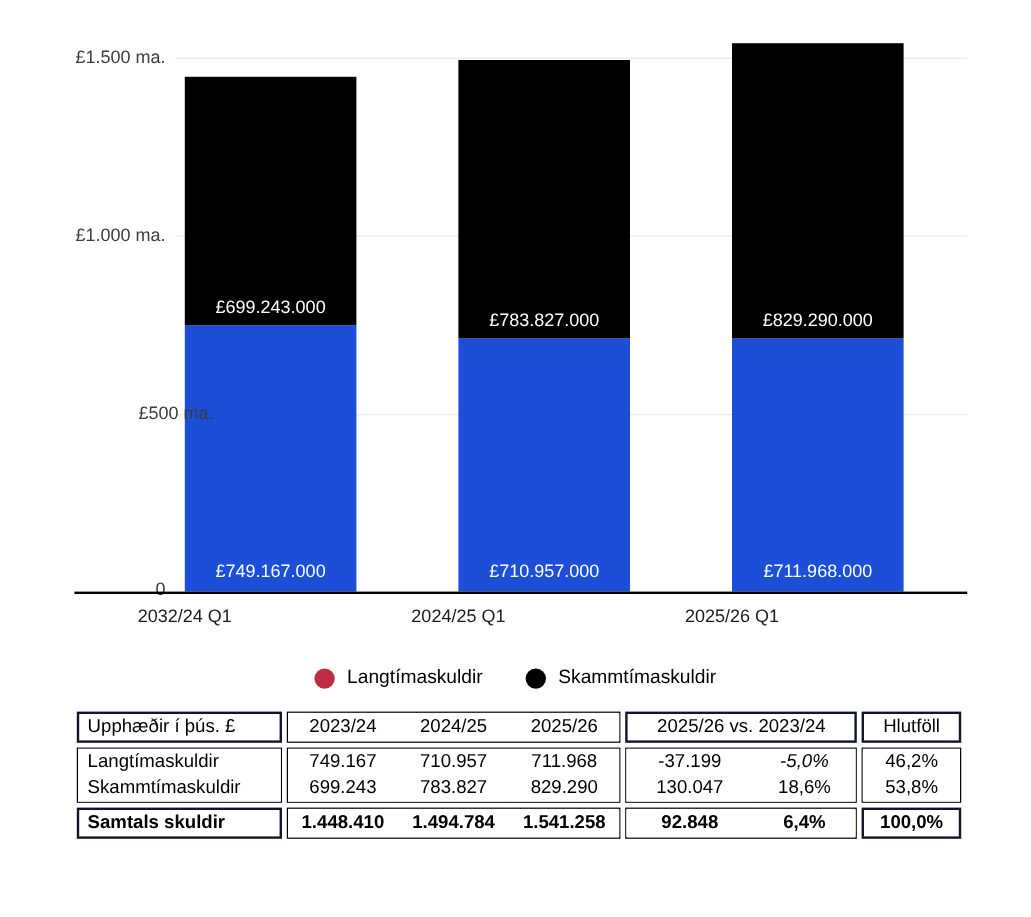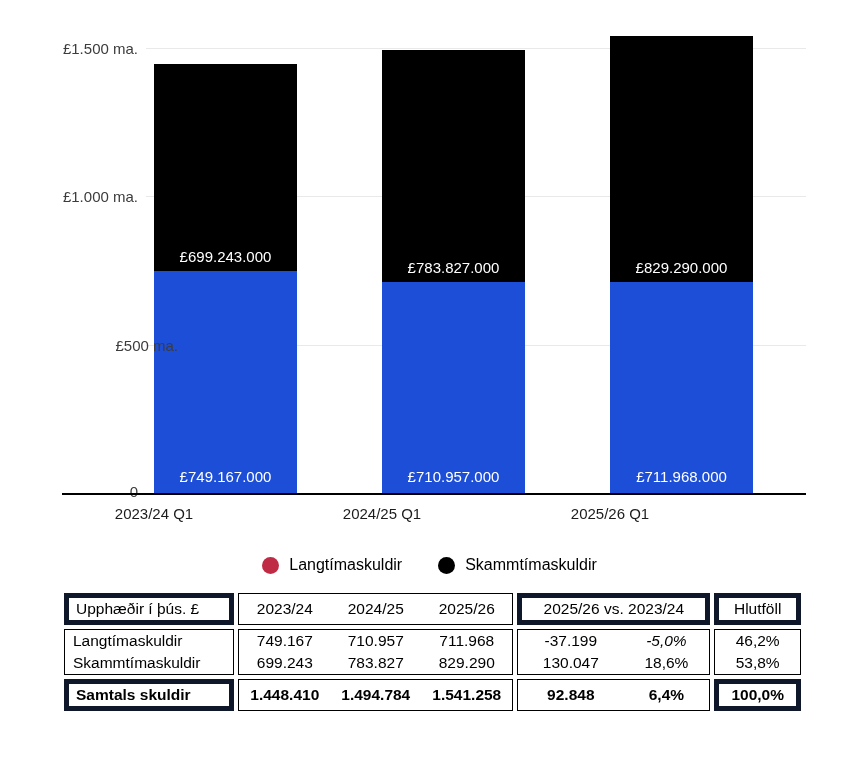--- a/index.html
+++ b/index.html
@@ -130,21 +130,21 @@
     top: 589px;
     width: 745px;
   }
   table.data {
     border-collapse: separate;
     border-spacing: 4px 4px;
     font-size: 15.5px;
     width: 100%;
   }
   table.data td {
-    border: 5px solid #0f172a;
+    border: 2px solid #0f172a;
     padding: 2px 7px;
     background: #ffffff;
     white-space: nowrap;
   }
   td.label-cell { text-align: left; }
   td.num { text-align: center; }
   .grp {
     padding: 0 !important;
     border: 1px solid #000000 !important;
   }
@@ -197,21 +197,21 @@
     </div>
   </div>
 
   <div class="axis-label" style="top:48px; left:0; width:146px;padding-left:20px;">£1.500 ma.</div>
   <div class="axis-label" style="top:196px; left:0; width:146px;">£1.000 ma.</div>
   <div class="axis-label" style="top:345px; left:0; width:146px;margin-left:40px;">£500 ma.</div>
   <div class="axis-label" style="top:491px; left:0; width:146px;">0</div>
 
   <div class="baseline"></div>
 
-  <div class="cat-label" style="left:44px;">2023/24 Q1</div>
+  <div class="cat-label" style="left:44px;">2032/24 Q1</div>
   <div class="cat-label" style="left:272px;">2024/25 Q1</div>
   <div class="cat-label" style="left:500px;">2025/26 Q1</div>
 </div>
 
 <div class="legend">
   <div class="legend-item">
     <span class="legend-dot" style="background:#bf2b45;"></span>
     <span>Langtímaskuldir</span>
   </div>
   <div class="legend-item">

